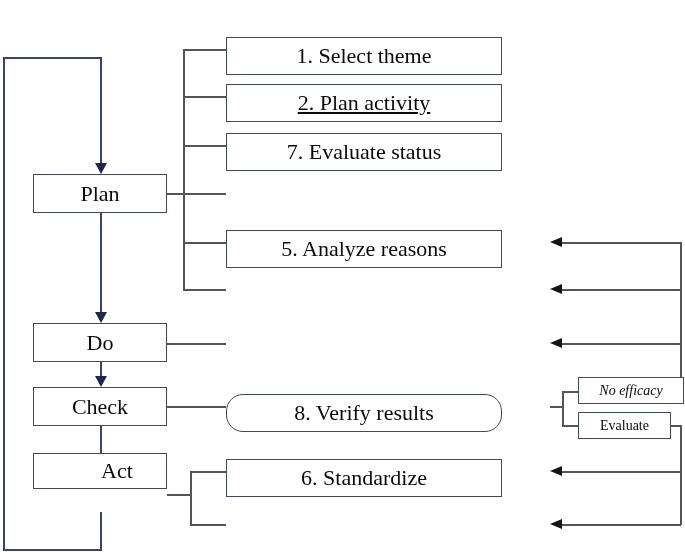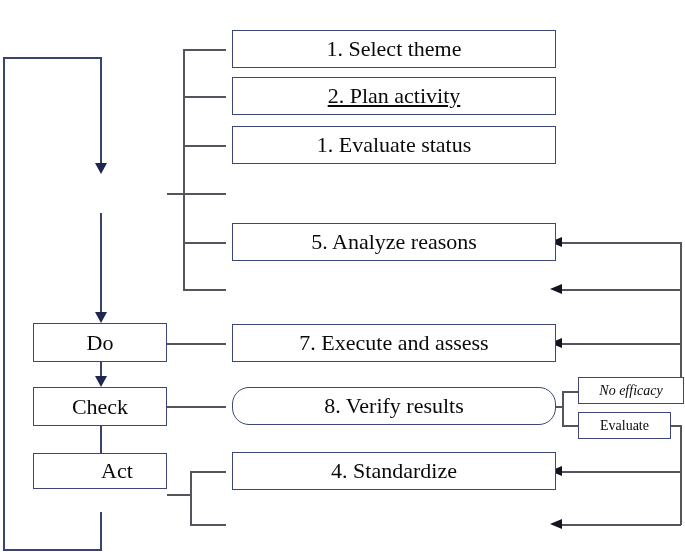--- a/index.html
+++ b/index.html
@@ -36,21 +36,21 @@
     border-top:11px solid var(--arrow);
   }
   .arrow-left{
     position:absolute;width:0;height:0;
     border-top:5px solid transparent;border-bottom:5px solid transparent;
     border-right:12px solid var(--arrow-black);
   }
   
   .phase{left:33px;width:134px;height:39px;}
   
-  .step{left:232px;width:324px;height:38px;}
+  .step{left:226px;width:276px;height:38px;margin-top:7px;}
 </style>
 </head>
 <body>
 
 <div id="canvas">
 
   <div class="v navy" style="left:3px;top:57px;height:494px;"></div>
   <div class="h navy" style="left:3px;top:57px;width:98px;"></div>
   <div class="v navy" style="left:100px;top:57px;height:107px;"></div>
   <div class="arrow-down" style="left:95px;top:163px;"></div>
@@ -94,28 +94,28 @@
   <div class="h" style="left:561px;top:343px;width:120px;"></div>
   <div class="arrow-left" style="left:550px;top:338px;"></div>
 
   <div class="h" style="left:671px;top:425px;width:11px;"></div>
   <div class="v" style="left:680px;top:425px;height:100px;"></div>
   <div class="h" style="left:561px;top:471px;width:120px;"></div>
   <div class="arrow-left" style="left:550px;top:466px;"></div>
   <div class="h" style="left:561px;top:524px;width:120px;"></div>
   <div class="arrow-left" style="left:550px;top:519px;"></div>
 
+  <div class="box phase" style="top:174px;">Plan</div>
   <div class="box phase" style="top:323px;">Do</div>
   <div class="box phase" style="top:387px;">Check</div>
   <div class="box phase" style="top:453px;height:36px;padding-left:34px;">Act</div>
 
   <div class="box step" style="top:30px;">1. Select theme</div>
   <div class="box step" style="top:77px;text-decoration:underline;">2. Plan activity</div>
-  <div class="box step" style="top:126px;">1. Evaluate status</div>
+  <div class="box step" style="top:126px;">7. Evaluate status</div>
   <div class="box step" style="top:223px;">5. Analyze reasons</div>
-  <div class="box step" style="top:324px;">7. Execute and assess</div>
   <div class="box step" style="top:387px;border-radius:17px;">8. Verify results</div>
-  <div class="box step" style="top:452px;">4. Standardize</div>
+  <div class="box step" style="top:452px;">6. Standardize</div>
 
   <div class="small-box" style="left:578px;top:377px;width:106px;height:27px;font-style:italic;">No efficacy</div>
   <div class="small-box" style="left:578px;top:412px;width:93px;height:27px;">Evaluate</div>
 
 </div>
 
 </body></html>

